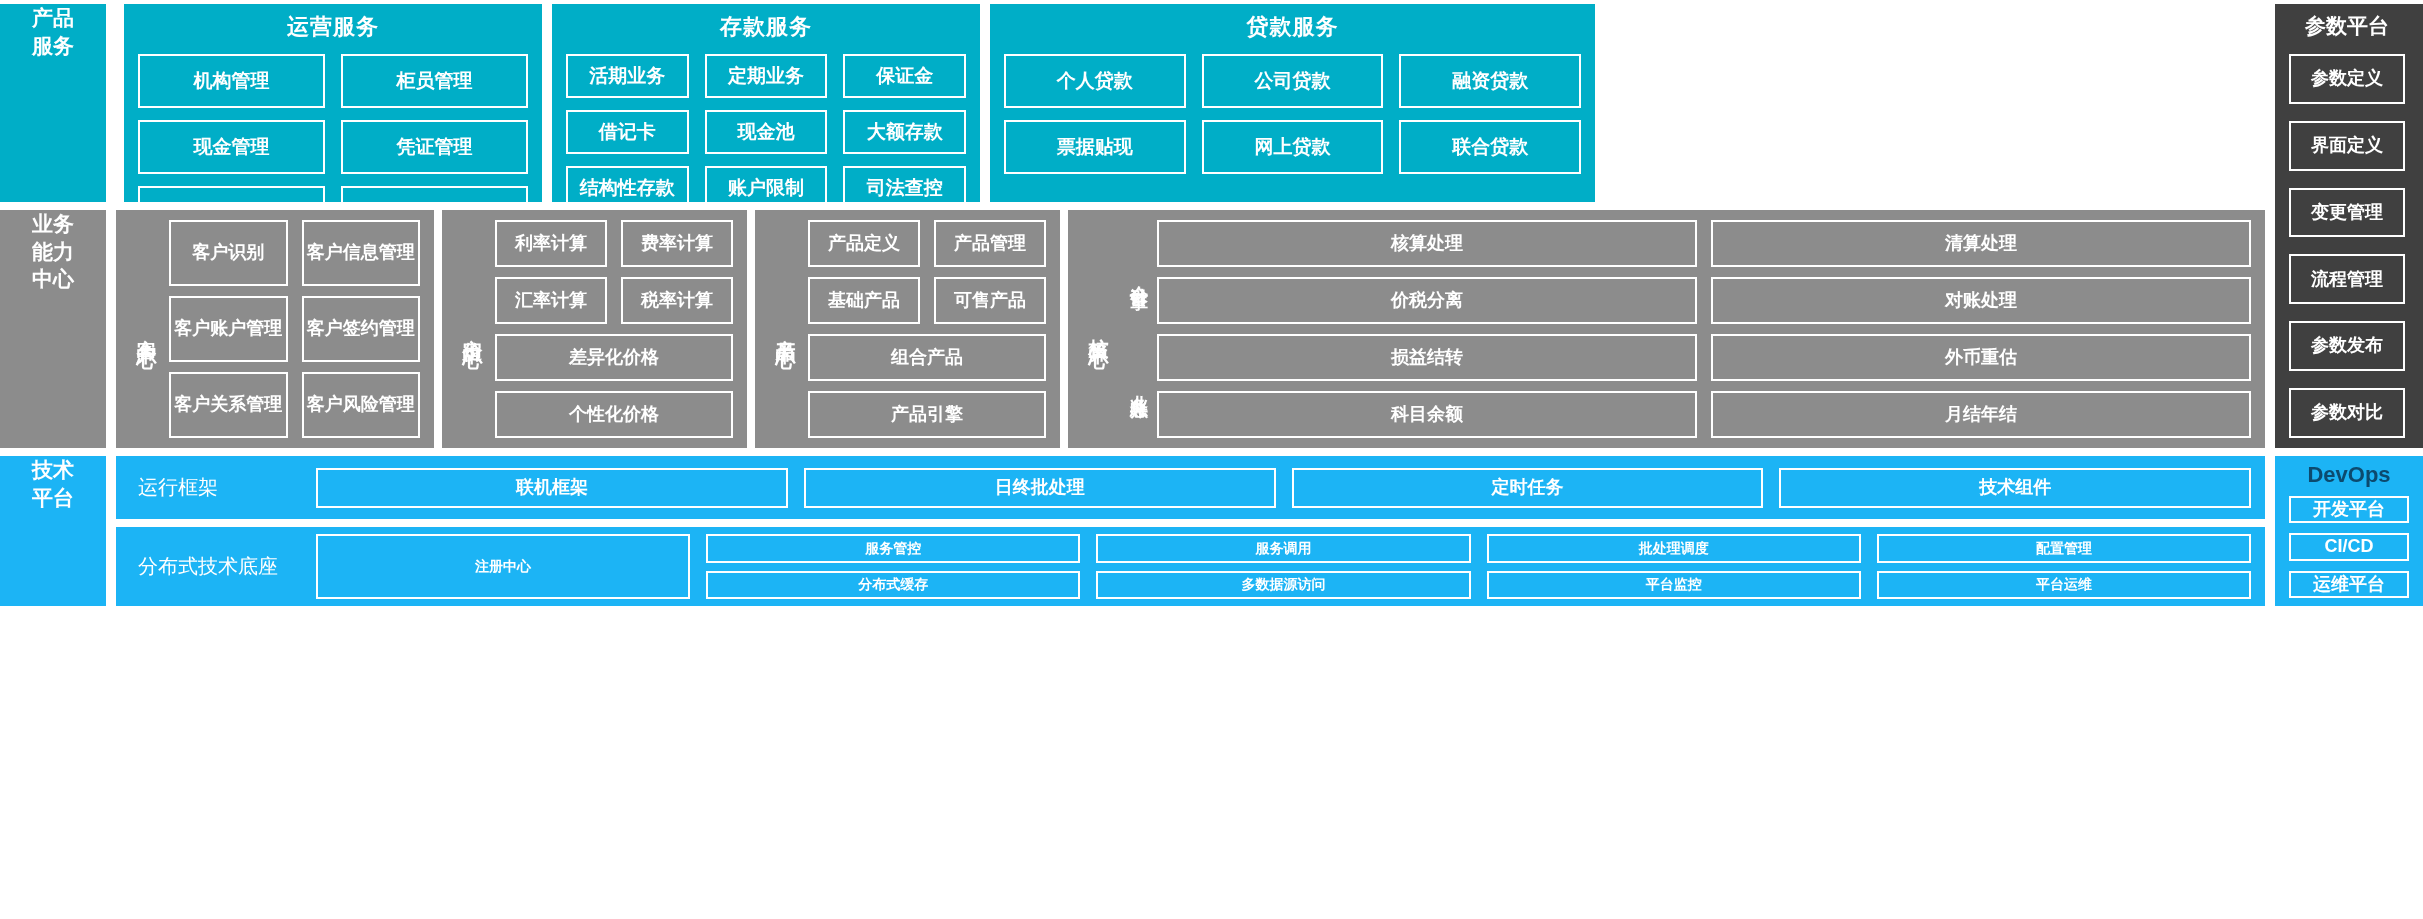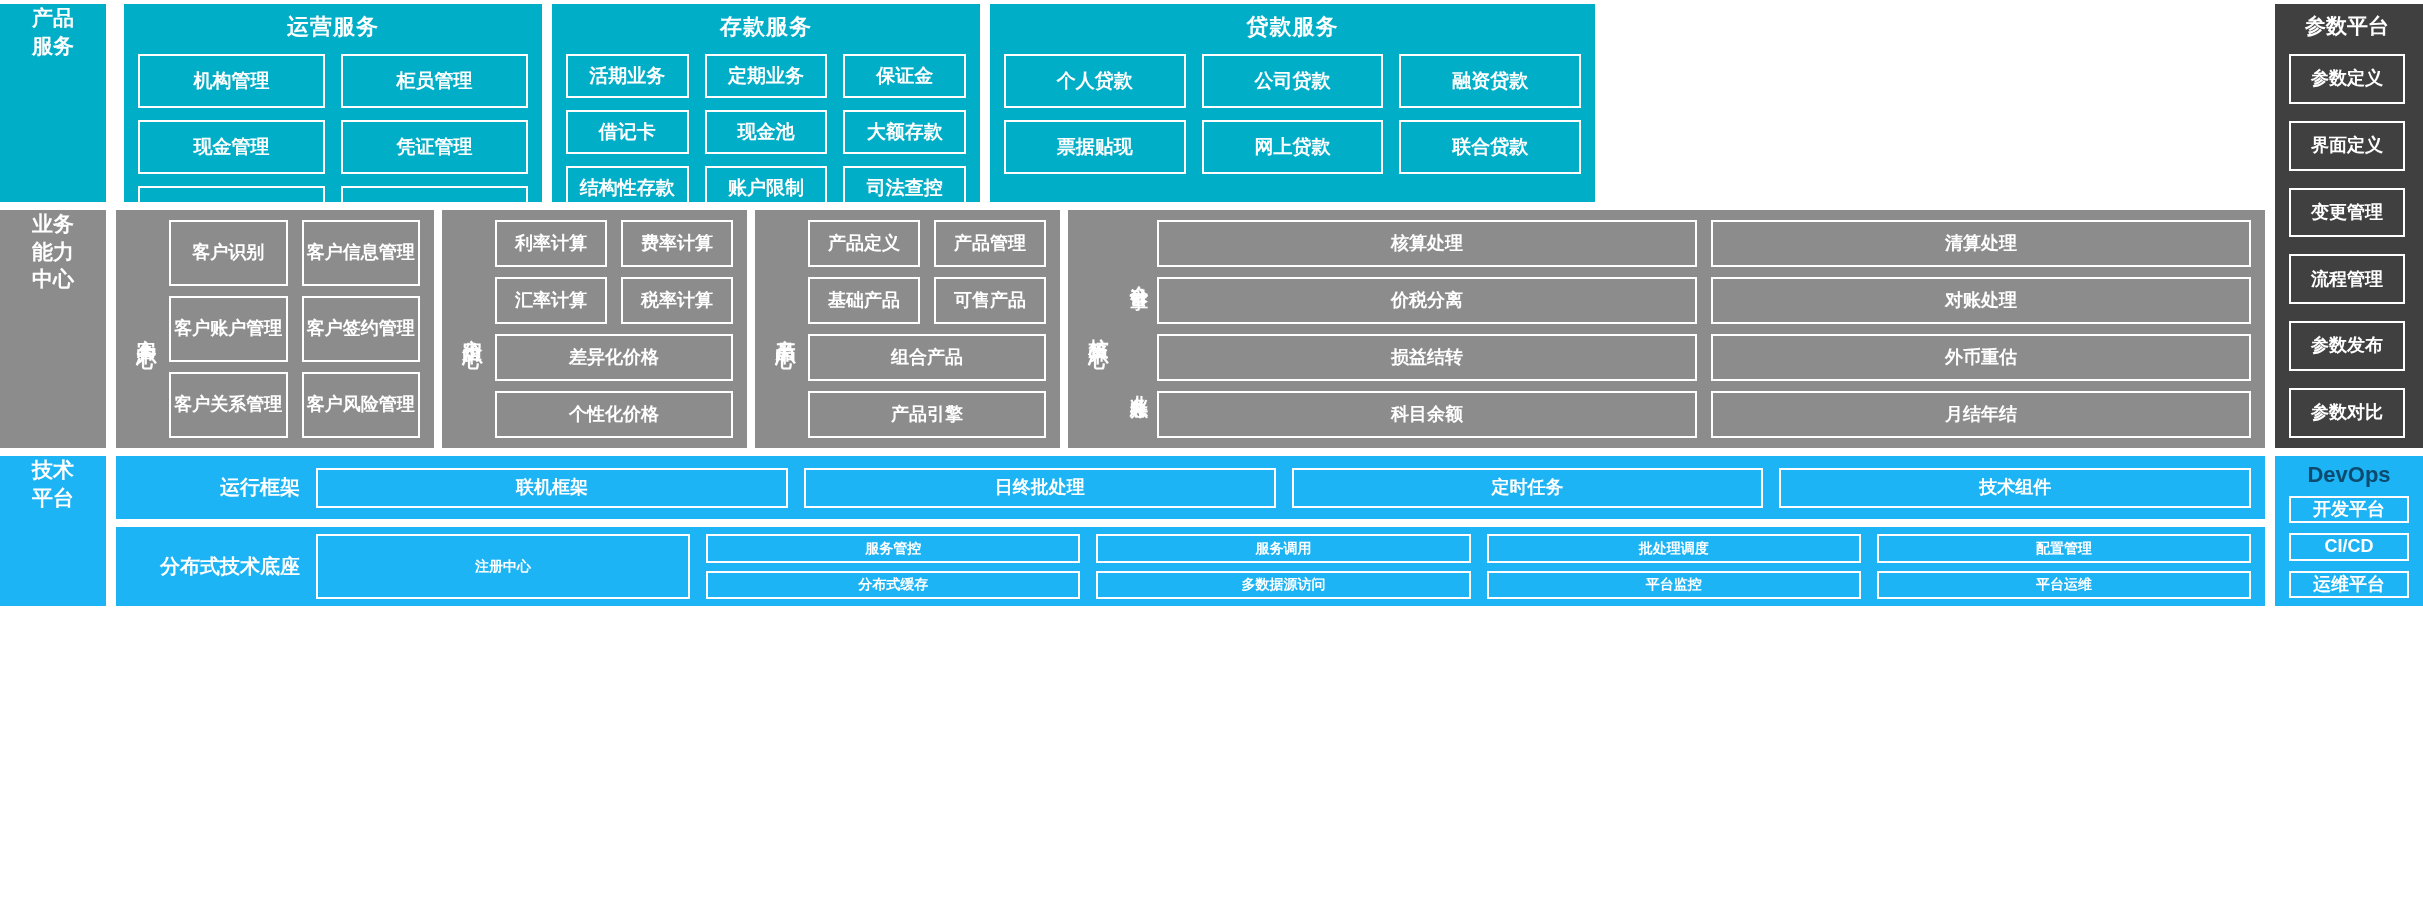--- a/index.html
+++ b/index.html
@@ -110,22 +110,22 @@
   .box-price { flex: 0 0 305px; }
   .box-prod  { flex: 0 0 305px; }
   .box-acct  { flex: 1; }
 
   
   .tech-area { flex: 1; display: flex; flex-direction: column; gap: 8px; }
   .tech-row { background: #1CB4F5; display: flex; align-items: center; padding: 7px 14px; gap: 16px; }
   .tech-row.r1 { flex: 0 0 42%; }
   .tech-row.r2 { flex: 1; }
   .tech-label {
-    color: #ffffff; font-size: 20px; font-weight: bold;
-    flex: 0 0 170px; text-align: right; padding-left: 8px;
+    color: #ffffff; font-size: 20px; font-weight: normal;
+    flex: 0 0 170px; text-align: left; padding-left: 8px;
   }
   .tech-cells { flex: 1; display: flex; gap: 16px; height: 100%; align-items: center; }
   .tech-cells .cell { flex: 1; height: 40px; font-size: 18px; }
   .tech-col { flex: 1; display: flex; flex-direction: column; gap: 8px; height: 100%; justify-content: center; }
   .tech-col .cell { height: 34px; font-size: 14px; }
   .tech-col.single .cell { height: 80px; }
 
   
   .devops-col {
     flex: 0 0 148px; background: #1CB4F5;

